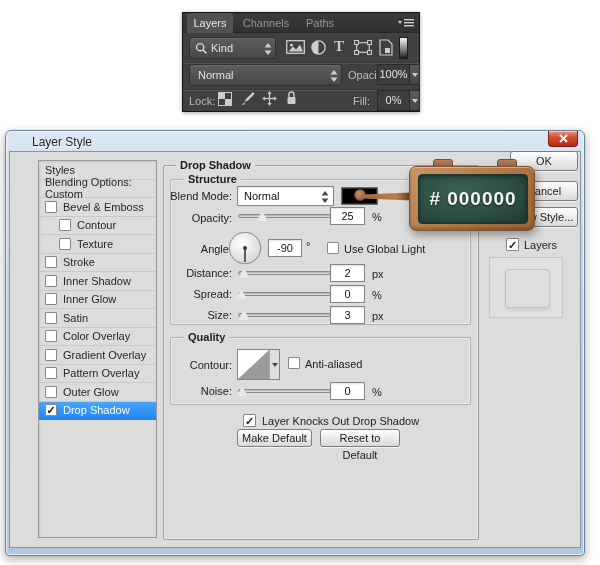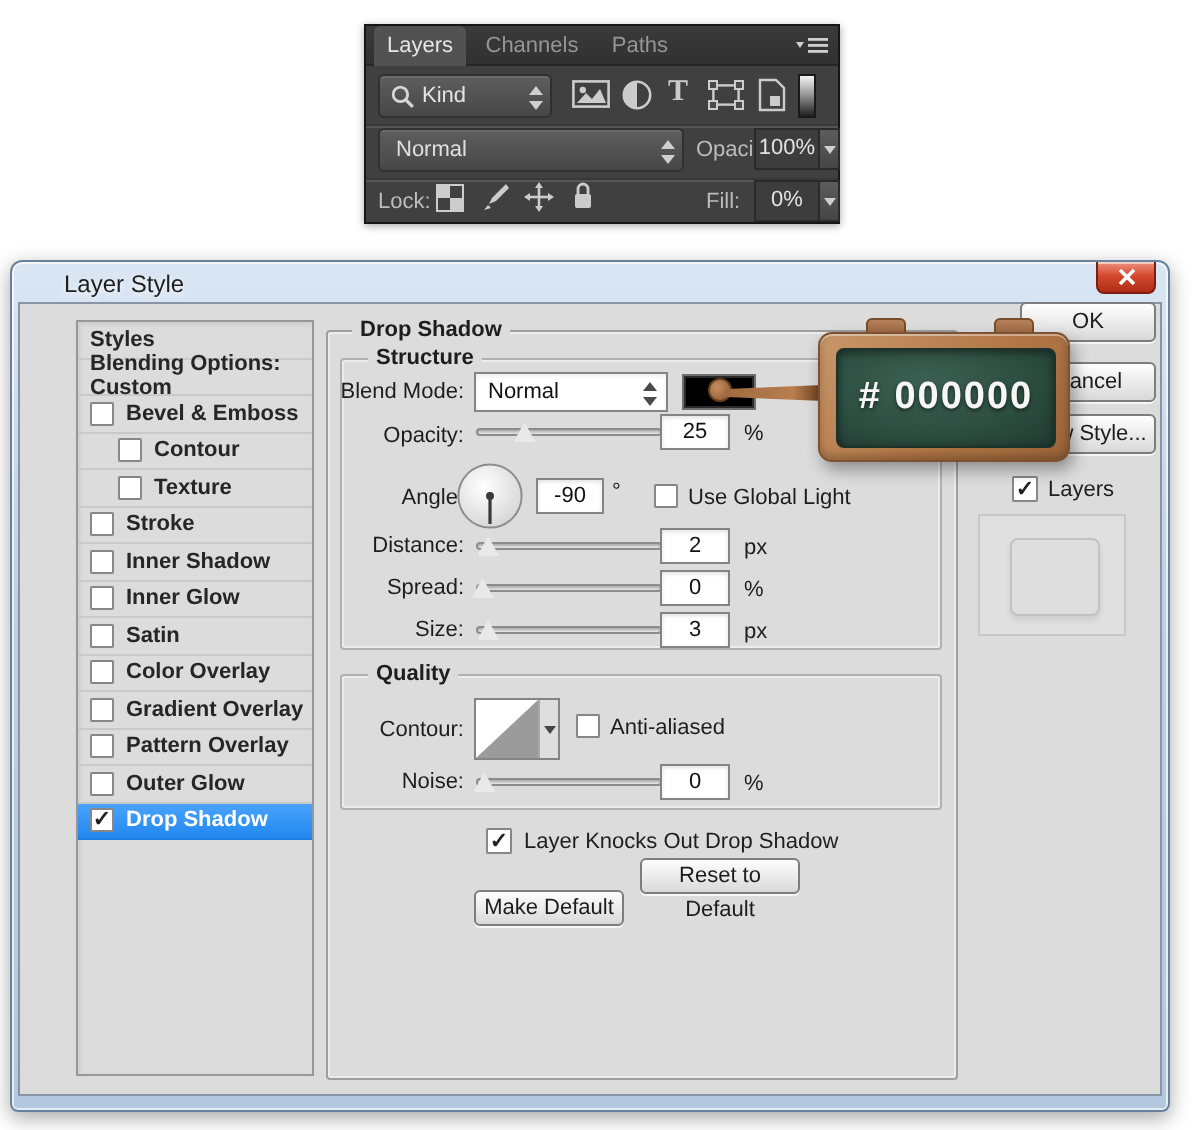--- a/index.html
+++ b/index.html
@@ -192,21 +192,21 @@
   <div class="abs aero" style="left:5px;top:130px;width:580px;height:426px;"></div>
   <span class="abs dlg-title" style="left:32px;top:135px;">Layer Style</span>
   <div class="abs close-btn" style="left:548px;top:131px;width:30px;height:16px;">
     <svg width="9" height="9" viewBox="0 0 9 9">
         <line x1="1" y1="1" x2="8" y2="8" stroke="#fff" stroke-width="1.8"></line>
         <line x1="8" y1="1" x2="1" y2="8" stroke="#fff" stroke-width="1.8"></line>
       </svg>
   </div>
   <div class="abs dlg-content" style="left:9px;top:151px;width:572px;height:397px;"></div>
 
-  <div class="abs sunken" style="left:38px;top:160px;width:119px;height:378px;font-weight:bold;">
+  <div class="abs sunken" style="left:38px;top:160px;width:119px;height:378px;">
     <div class="sb-row">
         <span>Styles</span>
       </div>
     <div class="sb-row">
         <span>Blending Options: Custom</span>
       </div>
     <div class="sb-row">
         <span class="cb sb-cb"></span>
         <span>Bevel &amp; Emboss</span>
       </div>
@@ -340,21 +340,21 @@
 
   <span class="abs flabel" style="left:138px;top:385px;width:94px;">Noise:</span>
   <div class="abs groove" style="left:238px;top:389px;width:93px;height:4px;">
     <div class="sl-thumb" style="left: calc(3% - 5px);"></div>
   </div>
   <div class="abs input" style="left:330px;top:382px;width:35px;height:18px;">0</div>
   <span class="abs unit" style="left:372px;top:386px;">%</span>
 
   <span class="abs cb checked" style="left:243px;top:414px;width:13px;height:13px;"></span>
   <span class="abs unit" style="left:262px;top:415px;">Layer Knocks Out Drop Shadow</span>
-  <div class="abs btn" style="left:237px;top:445px;width:75px;height:18px;">Make Default</div>
+  <div class="abs btn" style="left:237px;top:429px;width:75px;height:18px;">Make Default</div>
   <div class="abs btn" style="left:320px;top:429px;width:80px;height:18px;">Reset to Default</div>
 
   <div class="abs btn" style="left:510px;top:151px;width:68px;height:20px;line-height:19px;">OK</div>
   <div class="abs btn" style="left:510px;top:181px;width:68px;height:20px;line-height:19px;">Cancel</div>
   <div class="abs btn" style="left:510px;top:207px;width:68px;height:20px;line-height:19px;">New Style...</div>
   <span class="abs cb checked" style="left:506px;top:238px;width:13px;height:13px;"></span>
   <span class="abs unit" style="left:524px;top:239px;">Layers</span>
   <div class="abs" style="left:489px;top:257px;width:74px;height:61px;background:#e0e0e0;border:1px solid #c7c7c7;">
     <div class="abs" style="left:15px;top:11px;width:45px;height:39px;background:#dedede;border:1px solid #c2c2c2;border-radius:4px;box-shadow:0 2px 3px rgba(0,0,0,.09);"></div>
   </div>

